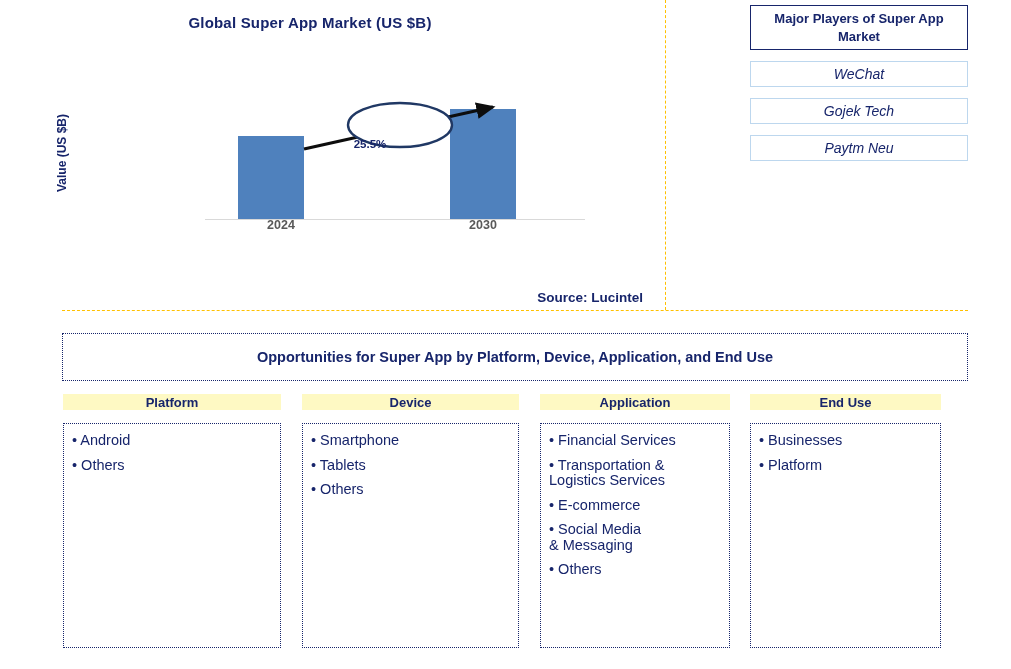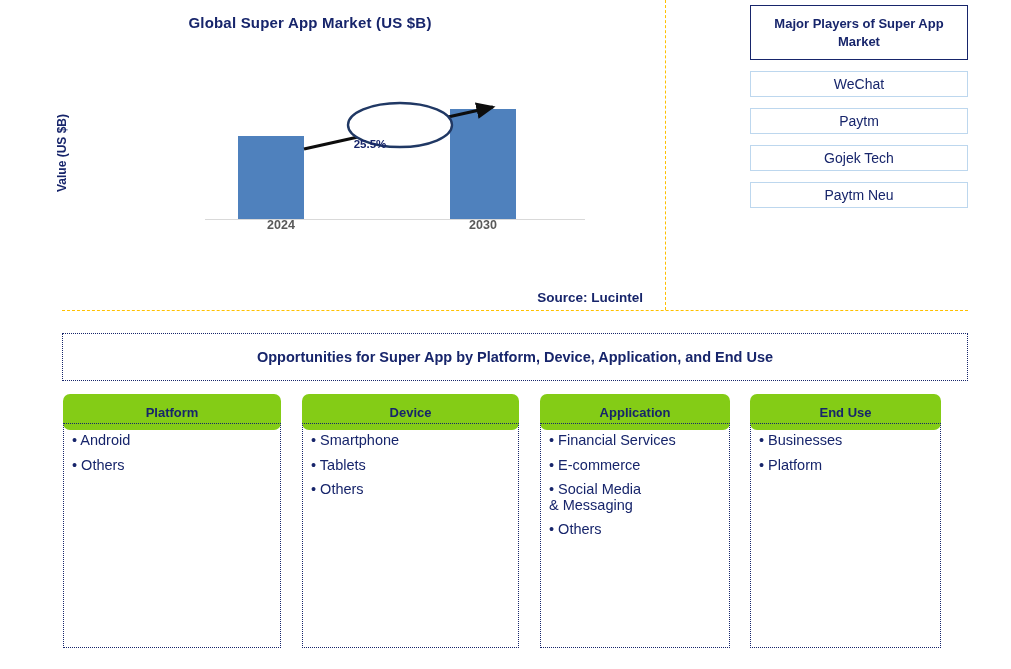--- a/index.html
+++ b/index.html
@@ -115,21 +115,21 @@
   }
 
   
   #players-panel {
     position: absolute;
     left: 750px; top: 5px;
     width: 218px;
   }
   #players-header {
     border: 1.5px solid #17256B;
-    height: 55px;
+    height: 45px;
     display: flex;
     align-items: center;
     justify-content: center;
     text-align: center;
     font-size: 13px;
     font-weight: bold;
     color: #17256B;
     line-height: 1.35;
     padding: 0 6px;
     box-sizing: border-box;
@@ -137,49 +137,49 @@
   .player-box {
     margin-top: 11px;
     height: 24px;
     border: 1px solid #BDD7EE;
     display: flex;
     align-items: center;
     justify-content: center;
     font-size: 14px;
     color: #17256B;
     background: #ffffff;
+    font-style: italic;
   }
 
   
   #opportunity-banner {
     position: absolute;
     left: 62px; top: 333px;
     width: 906px; height: 48px;
     border: 1.6px dotted #17256B;
     box-sizing: border-box;
     display: flex;
     align-items: center;
     justify-content: center;
     font-size: 14.5px;
     font-weight: bold;
     color: #17256B;
   }
 
   .seg-header {
     position: absolute;
     top: 394px;
-    height: 36px;
-    background: #84cc16;
+    height: 16px;
+    background: #fef9c3;
     display: flex;
     align-items: center;
     justify-content: center;
     font-size: 13px;
     font-weight: bold;
     color: #17256B;
-    border-radius: 7px;
   }
   .seg-body {
     position: absolute;
     top: 423px;
     height: 225px;
     border: 1.4px dotted #17256B;
     box-sizing: border-box;
     padding: 9px 8px 0 8px;
   }
   .seg-item {
@@ -237,23 +237,20 @@
 
 <div id="divider-vertical"></div>
 <div id="divider-horizontal"></div>
 
 <div id="players-panel">
   <div id="players-header">Major Players of Super App Market</div>
   <div class="player-box">
     <span>WeChat</span>
   </div>
   <div class="player-box">
-    <span>Paytm</span>
-  </div>
-  <div class="player-box">
     <span>Gojek Tech</span>
   </div>
   <div class="player-box">
     <span>Paytm Neu</span>
   </div>
 </div>
 
 <div id="opportunity-banner">Opportunities for Super App by Platform, Device, Application, and End Use</div>
 
 <div class="seg-header" id="seg-header-0">Platform</div>
@@ -265,20 +262,22 @@
 <div class="seg-header" id="seg-header-1">Device</div>
 <div class="seg-body" id="seg-body-1">
   <div class="seg-item">• Smartphone</div>
   <div class="seg-item">• Tablets</div>
   <div class="seg-item">• Others</div>
 </div>
 
 <div class="seg-header" id="seg-header-2">Application</div>
 <div class="seg-body" id="seg-body-2">
   <div class="seg-item">• Financial Services</div>
+  <div class="seg-item">• Transportation &amp;
+   Logistics Services</div>
   <div class="seg-item">• E-commerce</div>
   <div class="seg-item">• Social Media
  &amp; Messaging</div>
   <div class="seg-item">• Others</div>
 </div>
 
 <div class="seg-header" id="seg-header-3">End Use</div>
 <div class="seg-body" id="seg-body-3">
   <div class="seg-item">• Businesses</div>
   <div class="seg-item">• Platform</div>

